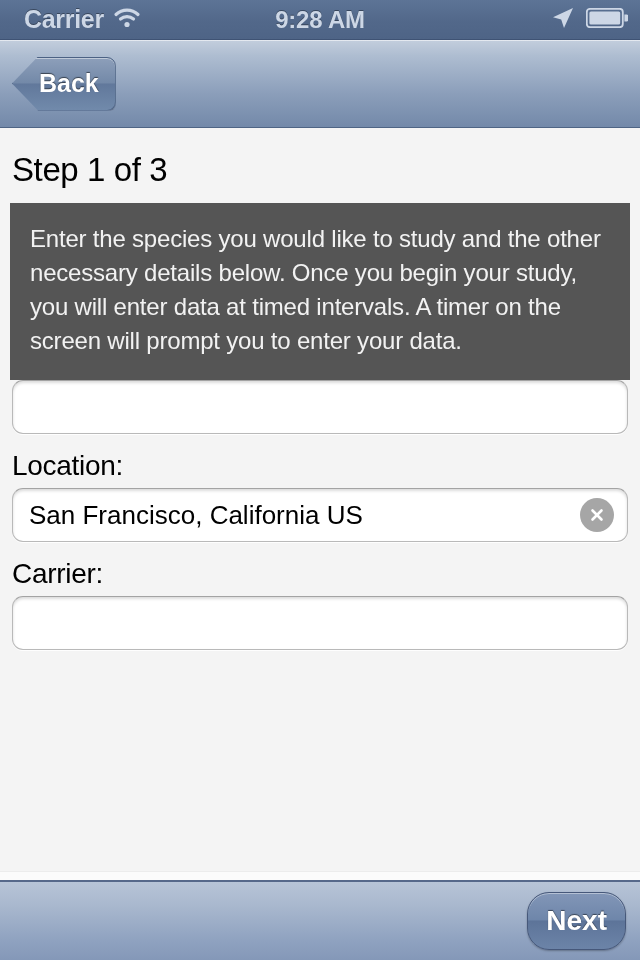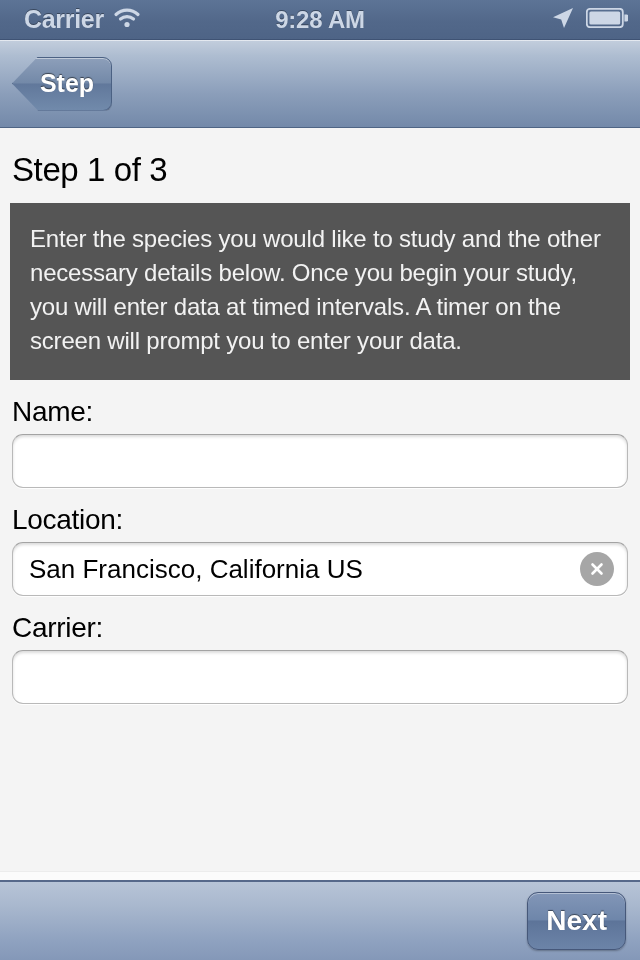--- a/index.html
+++ b/index.html
@@ -128,21 +128,21 @@
     display:flex; align-items:center; justify-content:flex-end;
     padding-right:14px;
   }
   .next-btn{
     min-width:92px; height:58px; padding:0 18px;
     display:flex; align-items:center; justify-content:center;
     color:#fff; font-size:28px; font-weight:bold;
     text-shadow:0 -1px 1px rgba(0,0,0,.5);
     background:linear-gradient(to bottom,#8296b7 0%,#6e86aa 48%,#5d7499 50%,#6c84a8 100%);
     border:1px solid #46587a;
-    border-radius:11px;
+    border-radius:22px;
     box-shadow:inset 0 1px 0 rgba(255,255,255,.4), 0 1px 2px rgba(0,0,0,.28);
     cursor:pointer;
   }
 </style>
 </head>
 <body>
 
 <div id="app">
 
   <div class="statusbar">
@@ -170,33 +170,32 @@
           <rect x="0.8" y="0.8" width="36" height="18.4" rx="3.2" ry="3.2" fill="none" stroke="#cdd7e6" stroke-width="1.8"></rect>
           <rect x="3.4" y="3.4" width="30.8" height="13.2" rx="1.6" ry="1.6" fill="#cdd7e6"></rect>
           <path d="M38.4 6.6 h2.4 a1.6 1.6 0 0 1 1.6 1.6 v3.6 a1.6 1.6 0 0 1 -1.6 1.6 h-2.4 z" fill="#cdd7e6"></path>
         </svg>
       </span>
     </div>
   </div>
 
   <div class="navbar">
     <div class="back-btn">
-      <span>Step</span>
+      <span>Back</span>
     </div>
   </div>
 
   <div class="content">
 
     <div class="step-title">Step 1 of 3</div>
 
     <div class="instructions">
       <p>Enter the species you would like to study and the other necessary details below. Once you begin your study, you will enter data at timed intervals.  A timer on the screen will prompt you to enter your data.</p>
     </div>
 
-    <div class="field-label">Name:</div>
     <div class="field-wrap">
       <input class="textfield" type="text" value="" style="">
     </div>
 
     <div class="field-label">Location:</div>
     <div class="field-wrap">
       <input class="textfield" type="text" value="San Francisco, California US" style="">
       <button class="clear-btn">
         <svg width="20" height="20" viewBox="0 0 20 20">
           <g stroke="#ffffff" stroke-width="2.6" stroke-linecap="round">

